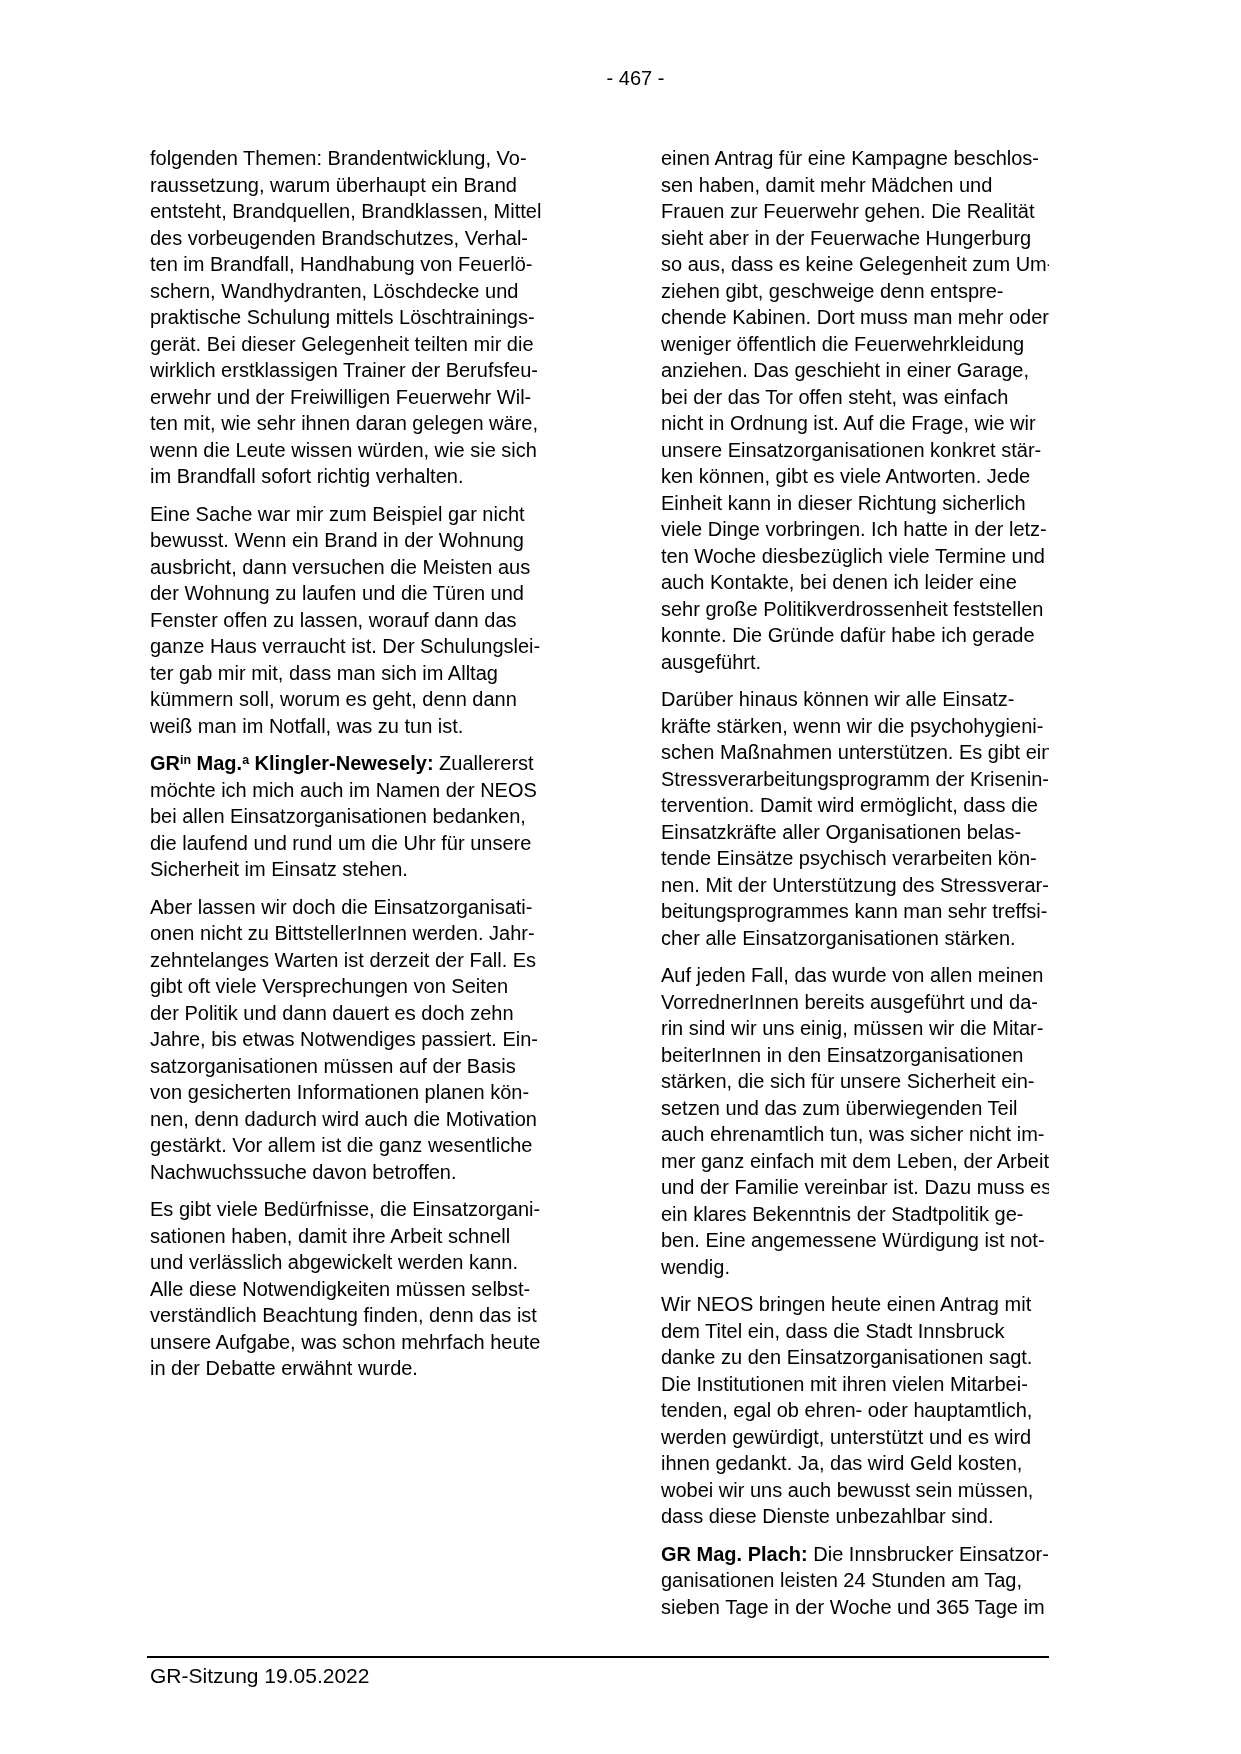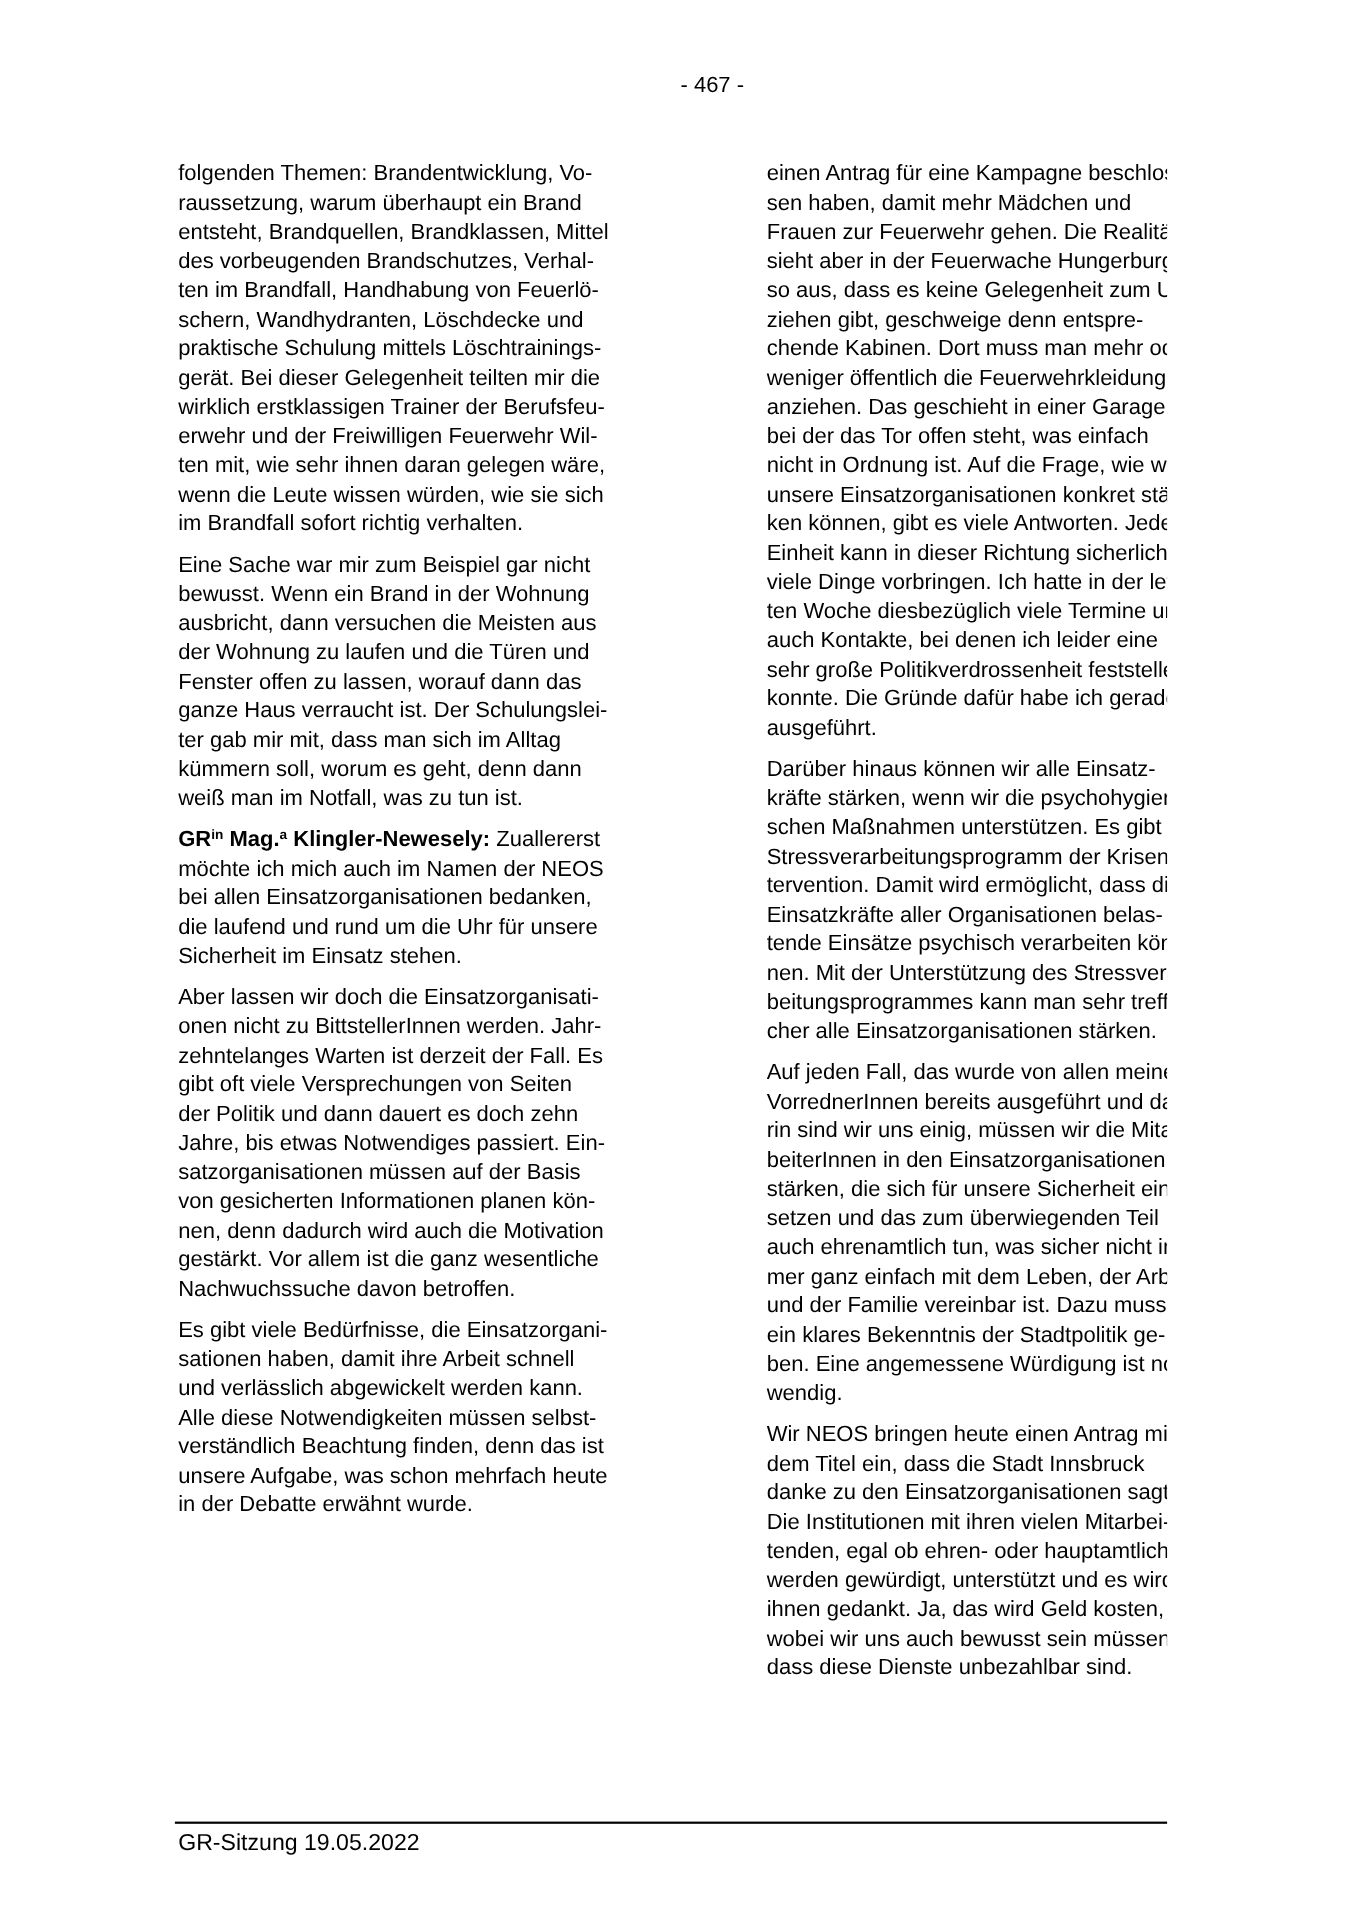--- a/index.html
+++ b/index.html
@@ -8,39 +8,38 @@
     background: #ffffff;
   }
   .page {
     position: relative;
     width: 1049px;
     height: 1754px;
     background: #ffffff;
     font-family: "Liberation Sans", "DejaVu Sans", sans-serif;
     color: #000000;
     overflow: hidden;
-    margin-left: 12px;
   }
   .page-number {
     position: absolute;
     top: 66px;
     left: 147px;
     width: 977px;
     text-align: center;
     font-size: 20px;
     line-height: 24px;
     white-space: pre;
   }
   .content {
     position: absolute;
     top: 145px;
     left: 150px;
     width: 1010px;
     display: flex;
-    gap: 50px;
+    gap: 26px;
   }
   .column {
     width: 485px;
     flex: 0 0 485px;
   }
   .column p {
     margin: 0 0 11px 0;
     font-size: 20px;
     line-height: 26.5px;
     white-space: pre-line;
@@ -176,20 +175,23 @@
 wendig.</p>
       <p>Wir NEOS bringen heute einen Antrag mit
 dem Titel ein, dass die Stadt Innsbruck
 danke zu den Einsatzorganisationen sagt.
 Die Institutionen mit ihren vielen Mitarbei-
 tenden, egal ob ehren- oder hauptamtlich,
 werden gewürdigt, unterstützt und es wird
 ihnen gedankt. Ja, das wird Geld kosten,
 wobei wir uns auch bewusst sein müssen,
 dass diese Dienste unbezahlbar sind.</p>
+      <p><b>GR Mag. Plach:</b><span> Die Innsbrucker Einsatzor-
+ganisationen leisten 24 Stunden am Tag,
+sieben Tage in der Woche und 365 Tage im</span></p>
     </div>
 
   </div>
 
   <div class="footer">
     <div class="footer-divider"></div>
     <div class="footer-text">GR-Sitzung 19.05.2022</div>
   </div>
 
 </div>

